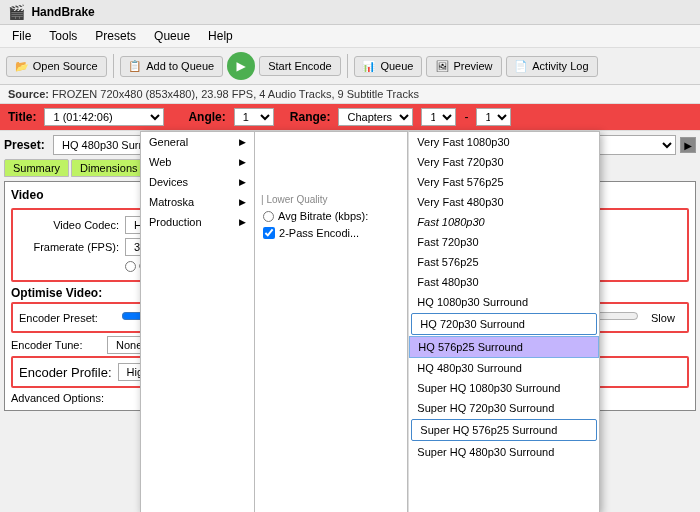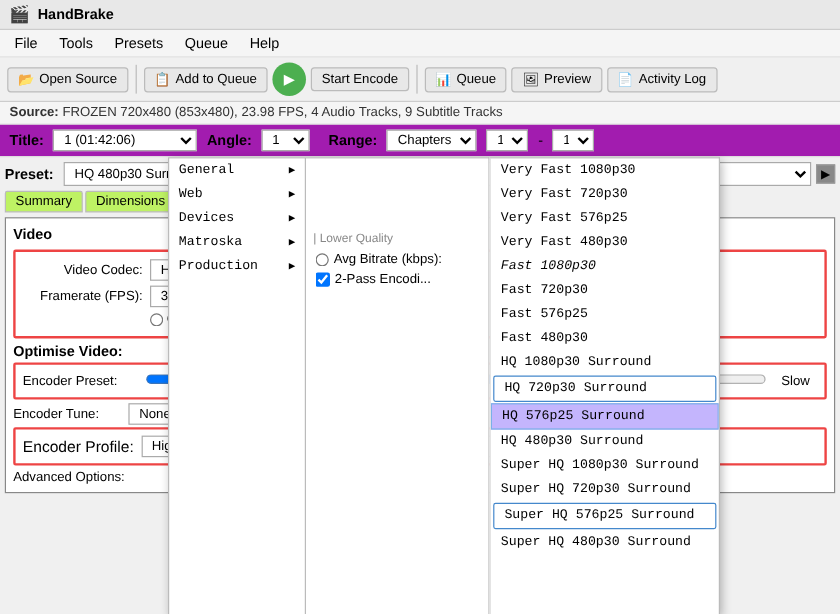--- a/index.html
+++ b/index.html
@@ -15,21 +15,21 @@
     
     .toolbar { background: #f0f0f0; padding: 4px 6px; display: flex; align-items: center; gap: 4px; border-bottom: 1px solid #ccc; }
     .toolbar-btn { display: flex; align-items: center; gap: 4px; padding: 3px 8px; background: #e8e8e8; border: 1px solid #bbb; border-radius: 3px; cursor: pointer; font-size: 11px; }
     .toolbar-btn-green { background: #4caf50; border-color: #388e3c; color: white; border-radius: 50%; width: 28px; height: 28px; display: flex; align-items: center; justify-content: center; cursor: pointer; }
     .toolbar-separator { width: 1px; height: 24px; background: #bbb; margin: 0 2px; }
     
     
     .source-info { background: #f5f5f5; padding: 3px 8px; border-bottom: 1px solid #ddd; font-size: 11px; color: #333; }
     
     
-    .form-area { background: #a21caf; padding: 4px 8px; border-bottom: 1px solid #ddd; display: flex; align-items: center; gap: 8px; }
+    .form-area { background: #ef4444; padding: 4px 8px; border-bottom: 1px solid #ddd; display: flex; align-items: center; gap: 8px; }
     .form-select { font-size: 11px; padding: 1px 4px; border: 1px solid #aaa; background: white; }
     
     
     .main-content { display: flex; height: calc(512px - 130px); position: relative; }
     
     
     .left-panel { flex: 1; background: #f0f0f0; padding: 4px; overflow: hidden; }
     
     
     .preset-row { display: flex; align-items: center; gap: 4px; margin-bottom: 4px; }
@@ -55,21 +55,21 @@
     .optimise-label { font-weight: bold; font-size: 12px; margin: 4px 0 2px 0; }
     .encoder-box { border: 2px solid #e44; padding: 4px 6px; border-radius: 2px; margin-bottom: 3px; }
     .slider-row { display: flex; align-items: center; gap: 6px; }
     .tune-row { display: flex; align-items: center; gap: 6px; margin: 2px 0; }
     .profile-box { border: 2px solid #e44; padding: 3px 6px; border-radius: 2px; }
     .preset-dropdown { position: absolute; top: 0; left: 140px; width: 460px; height: 100%; display: flex; box-shadow: 2px 2px 8px rgba(0,0,0,0.3); z-index: 10; }
     .dropdown-col { background: white; border: 1px solid #bbb; display: flex; flex-direction: column; }
     .dropdown-col-1 { width: 120px; }
     .dropdown-col-2 { width: 160px; border-left: none; }
     .dropdown-col-3 { width: 200px; border-left: 1px solid #ddd; }
-    .dropdown-item { padding: 4px 8px; font-size: 11px; cursor: pointer; display: flex; align-items: center; justify-content: space-between; white-space: nowrap; font-family: Liberation Mono, monospace; }
+    .dropdown-item { padding: 4px 8px; font-size: 11px; cursor: pointer; display: flex; align-items: center; justify-content: space-between; white-space: nowrap; }
     .dropdown-item.highlighted { background: #c4b5fd; border: 1px solid #7ab0e8; }
     .dropdown-item .arrow { font-size: 9px; }
     .quality-note { font-size: 10px; color: #888; padding: 2px 6px; }
     .dropdown-item.italic { font-style: italic; }
     
     
     input[type="checkbox"] { width: 12px; height: 12px; }
     input[type="radio"] { width: 11px; height: 11px; }
     
     select { font-size: 11px; }
@@ -122,21 +122,21 @@
 <div class="source-info">
   <span style="font-weight:bold;">Source:</span>
   <span>FROZEN  720x480 (853x480), 23.98 FPS, 4 Audio Tracks, 9 Subtitle Tracks</span>
 </div>
 
 <div class="form-area">
   <span style="font-weight:bold;">Title:</span>
   <select class="form-select" style="width:120px;">
     <option>1 (01:42:06)</option>
   </select>
-  <span style="font-weight:bold; margin-left:0;text-align:right;">Angle:</span>
+  <span style="font-weight:bold; margin-left:16px;text-align:right;">Angle:</span>
   <select class="form-select" style="width:40px;">
     <option>1</option>
   </select>
   <span style="font-weight:bold; margin-left:8px;">Range:</span>
   <select class="form-select">
     <option>Chapters</option>
   </select>
   <select class="form-select" style="width:35px;">
     <option>1</option>
   </select>

